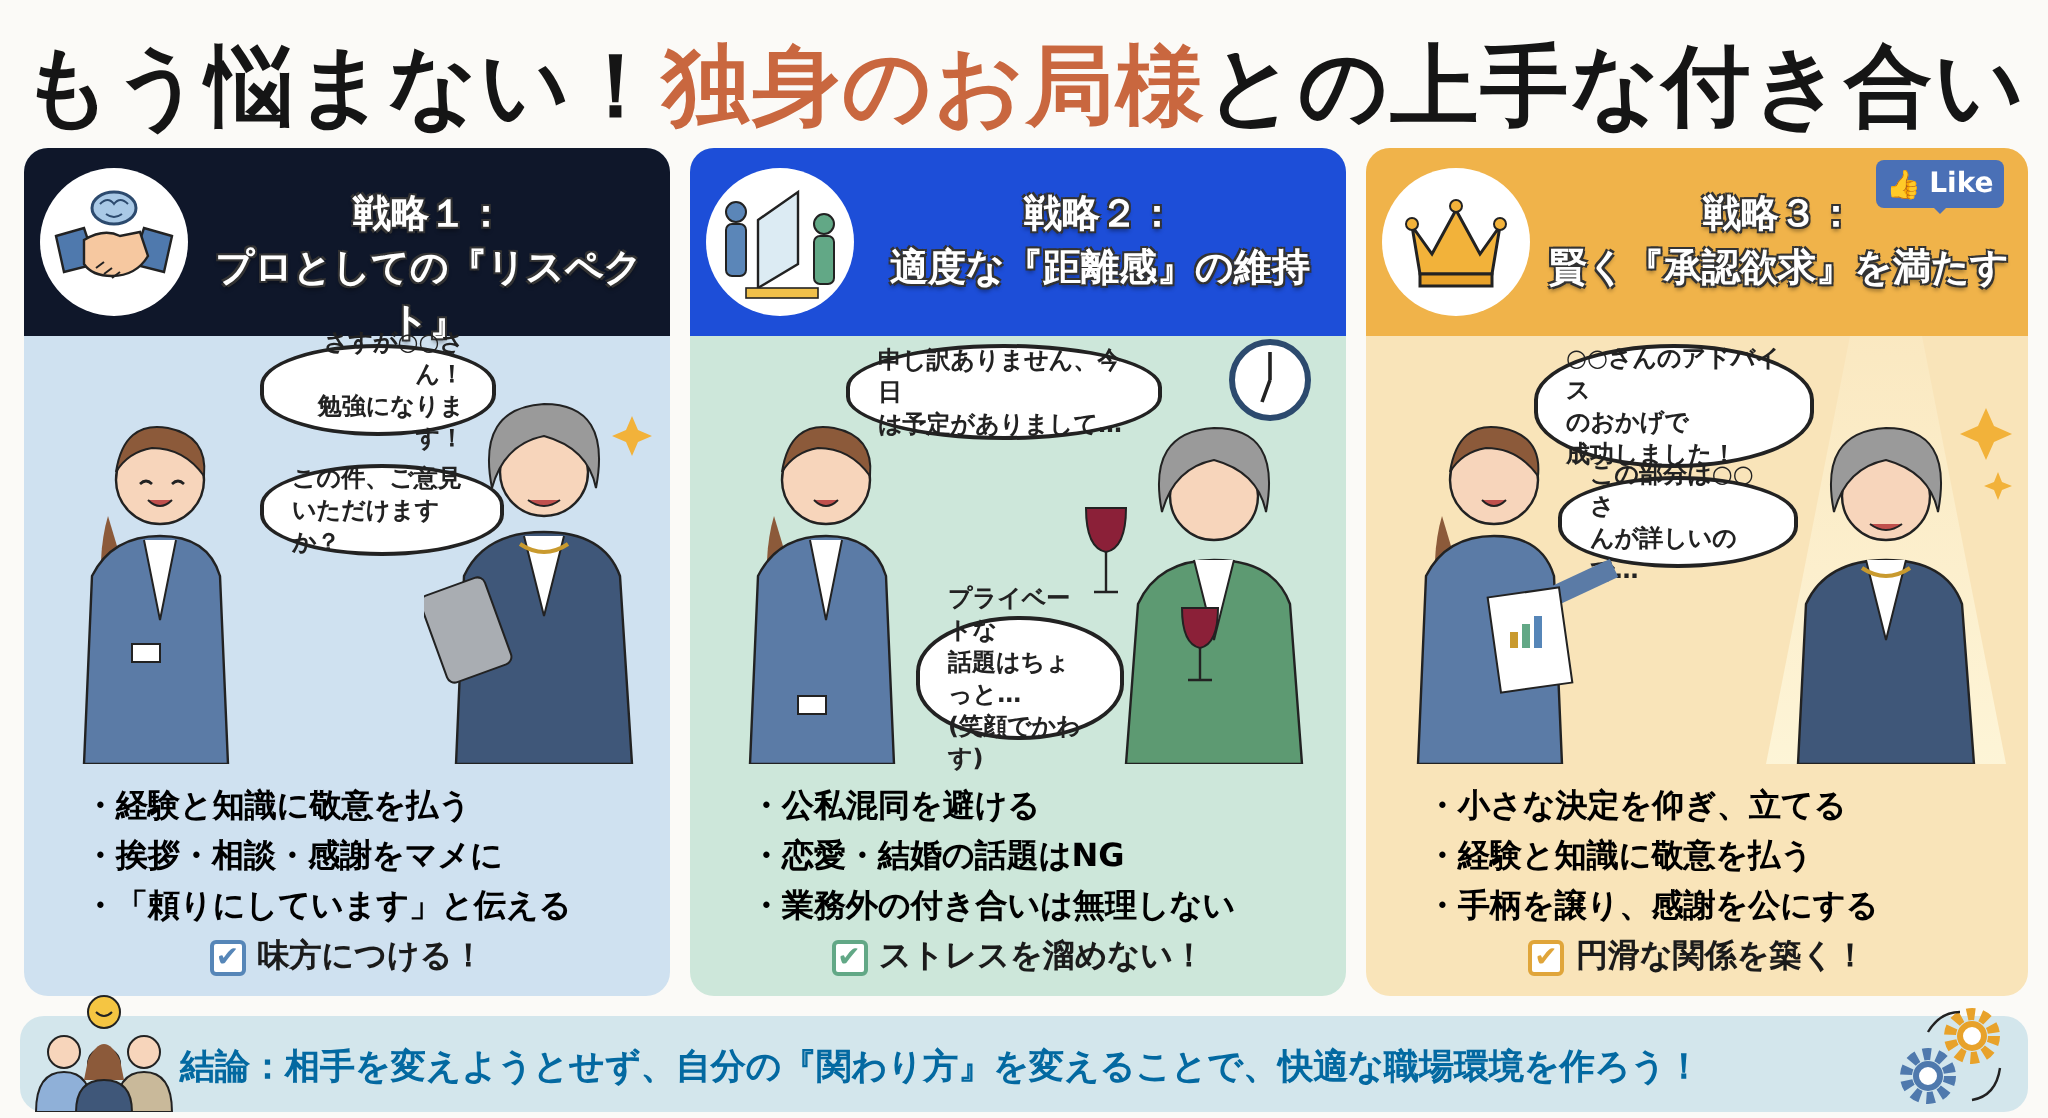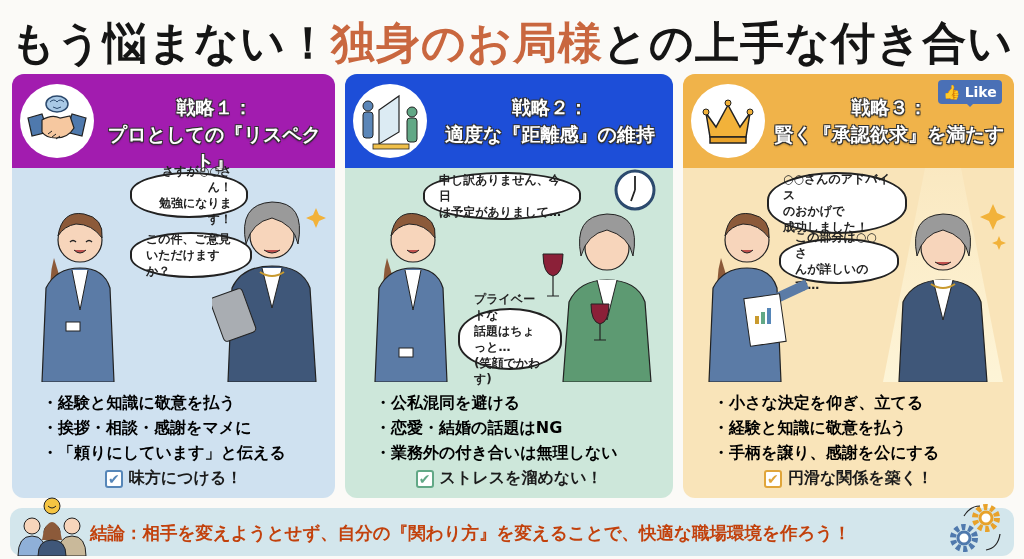--- a/index.html
+++ b/index.html
@@ -6,38 +6,38 @@
   html, body { width: 1024px; height: 559px; overflow: hidden; background: #fbfaf7; font-family: "DejaVu Sans", sans-serif; }
   .page { position: relative; width: 1024px; height: 559px; }
   .title { position: absolute; top: 14px; left: 0; width: 1024px; text-align: center; font-size: 44px; font-weight: bold; color: #151515; letter-spacing: 1px; }
   .title .accent { color: #c9673f; }
 
   .panel { position: absolute; top: 74px; height: 424px; border-radius: 12px; overflow: hidden; }
   .p1 { left: 12px; width: 323px; background: #cfe1f0; }
   .p2 { left: 345px; width: 328px; background: #cde7da; }
   .p3 { left: 683px; width: 331px; background: #f9e4b9; }
   .phead { position: absolute; top: 0; left: 0; right: 0; height: 94px; }
-  .p1 .phead { background: #a21caf; }
+  .p1 .phead { background: #0f172a; }
   .p2 .phead { background: #1d4ed8; }
   .p3 .phead { background: #f0b34a; }
   .badge { position: absolute; top: 10px; left: 8px; width: 74px; height: 74px; border-radius: 50%; background: #fff; display: flex; align-items: center; justify-content: center; }
   .htext { position: absolute; top: 20px; left: 88px; right: 6px; text-align: center; color: #fff; font-weight: bold; font-size: 19px; line-height: 27px; text-shadow: -1px -1px 0 #333, 1px -1px 0 #333, -1px 1px 0 #333, 1px 1px 0 #333, 0 2px 2px rgba(0,0,0,.4); }
 
   .scene { position: absolute; top: 94px; left: 0; right: 0; height: 214px; }
   .bubble { position: absolute; background: #fff; border: 2px solid #222; border-radius: 50%/45%; font-size: 12px; font-weight: bold; color: #222; line-height: 16px; text-align: left; padding: 8px 14px; display: flex; align-items: center; }
   .bubble::after { content: ""; position: absolute; width: 0; height: 0; border: 7px solid transparent; }
   .person { position: absolute; }
 
   .bullets { position: absolute; top: 316px; left: 0; right: 0; padding: 0 30px; font-size: 16px; font-weight: bold; color: #000000; line-height: 25px; }
   .bullets li { list-style: none; }
   .check { position: absolute; top: 394px; left: 0; right: 0; text-align: center; font-size: 16px; font-weight: bold; color: #1b1b1b; display: flex; justify-content: center; align-items: center; gap: 6px; }
   .cbox { width: 18px; height: 18px; border-radius: 3px; border: 2px solid; display: inline-flex; align-items: center; justify-content: center; background: #fff; font-size: 14px; line-height: 1; }
 
   .footer { position: absolute; top: 508px; left: 10px; width: 1004px; height: 48px; border-radius: 12px; background: #d3e6ec; }
-  .ftext { position: absolute; top: 13px; left: 80px; font-size: 17.5px; font-weight: bold; color: #c2410c; white-space: nowrap; }
+  .ftext { position: absolute; top: 13px; left: 80px; font-size: 17.5px; font-weight: bold; color: #0369a1; white-space: nowrap; }
   .like { position: absolute; top: 6px; right: 12px; width: 64px; height: 24px; background: #4a70b6; border-radius: 4px; color: #fff; font-weight: bold; font-size: 14px; display: flex; align-items: center; justify-content: center; gap: 4px; }
   .like::after { content: ""; position: absolute; bottom: -7px; left: 28px; border: 4px solid transparent; border-top: 4px solid #4a70b6; }
 </style>
 </head>
 <body>
 
 <div class="page">
 
   <div class="title">
     <span>もう悩まない！</span><span class="accent">独身のお局様</span><span>との上手な付き合い方</span>

